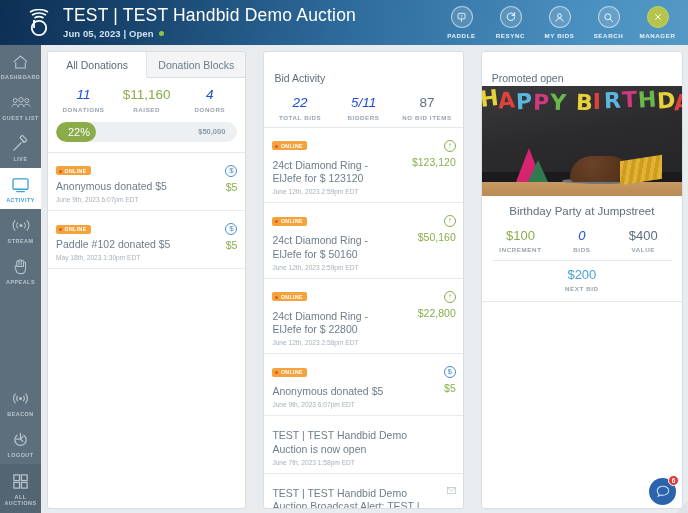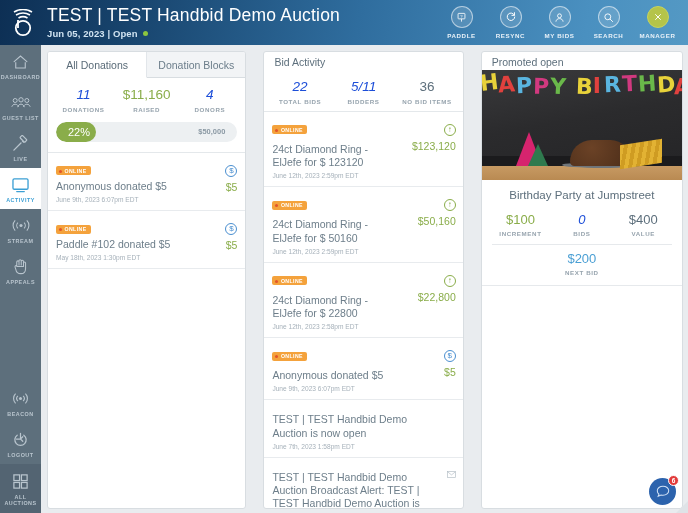--- a/index.html
+++ b/index.html
@@ -8,21 +8,21 @@
     font-family: "Liberation Sans", sans-serif;
     background: #e9ecef;
     overflow: hidden;
   }
   .app { position: relative; width: 688px; height: 513px; }
 
   
   .header {
     position: absolute; top: 0; left: 0; width: 688px; height: 45px;
     background: linear-gradient(100deg, #0d2f54 0%, #17436c 18%, #2f6d9e 52%, #4a90c0 85%, #5499c4 100%);
-    display: flex; align-items: center;
+    display: flex; align-items: center; padding-left: 16px;
   }
   .logo-wrap { width: 45px; height: 45px; display: flex; align-items: center; justify-content: center; flex: none; }
   .logo-mark {
     width: 26px; height: 28px; position: relative;
     color: #ffffff;
   }
   .title-block { margin-left: 2px; line-height: 1; }
   .auc-title {
     font-size: 17.5px; color: #ffffff; font-weight: 400; letter-spacing: .2px;
     white-space: nowrap;
@@ -126,21 +126,21 @@
   .circ {
     width: 12px; height: 12px; border-radius: 50%; border: 1px solid currentColor;
     display: inline-flex; align-items: center; justify-content: center;
     font-size: 8px; line-height: 1;
   }
   .circ-green { color: #8aad4a; }
   .circ-blue { color: #4a8fd0; }
   .env-ico { color: #b4bec6; }
 
   
-  .card-head { padding: 4px 10px 2px; font-size: 10.5px; color: #5d6f7c; flex: none; }
+  .card-head { padding: 20px 10px 2px; font-size: 10.5px; color: #5d6f7c; flex: none; }
   .bid-feed-row { padding: 6px 8px 7px; border-bottom: 1px solid #e8ebee; position: relative; }
   .bid-right { position: absolute; right: 7px; top: 6px; text-align: right; width: 58px; }
   .bid-amt { font-size: 10.5px; margin-top: 4px; color: #8aad4a; }
   .bid-title { font-size: 10.5px; color: #6d7e8a; line-height: 1.26; margin-top: 7px; padding-right: 60px;}
   .bid-title.wide { padding-right: 18px; }
 
   
   .promo-img { width: 100%; height: 110px; position: relative; overflow: hidden; background: #2e2e30; flex: none; }
   .chalk { position:absolute; inset:0; background: linear-gradient(170deg,#3a3a3c 0%, #2b2b2d 45%, #242426 100%); }
   .shelf { position:absolute; left:0; right:0; bottom:14px; height:10px; background:#1b1b1d; }
@@ -413,21 +413,21 @@
       <div class="stats">
         <div class="stat">
           <div class="v v-blue">22</div>
           <div class="l">TOTAL BIDS</div>
         </div>
         <div class="stat">
           <div class="v v-blue">5/11</div>
           <div class="l">BIDDERS</div>
         </div>
         <div class="stat">
-          <div class="v v-dark">36</div>
+          <div class="v v-dark">87</div>
           <div class="l">NO BID ITEMS</div>
         </div>
       </div>
 
       <div class="feed">
 
         <div class="bid-feed-row">
           <span class="badge-online">ONLINE</span>
           <div class="bid-title">24ct Diamond Ring - ElJefe for $ 123120</div>
           <div class="feed-time">June 12th, 2023 2:59pm EDT</div>

